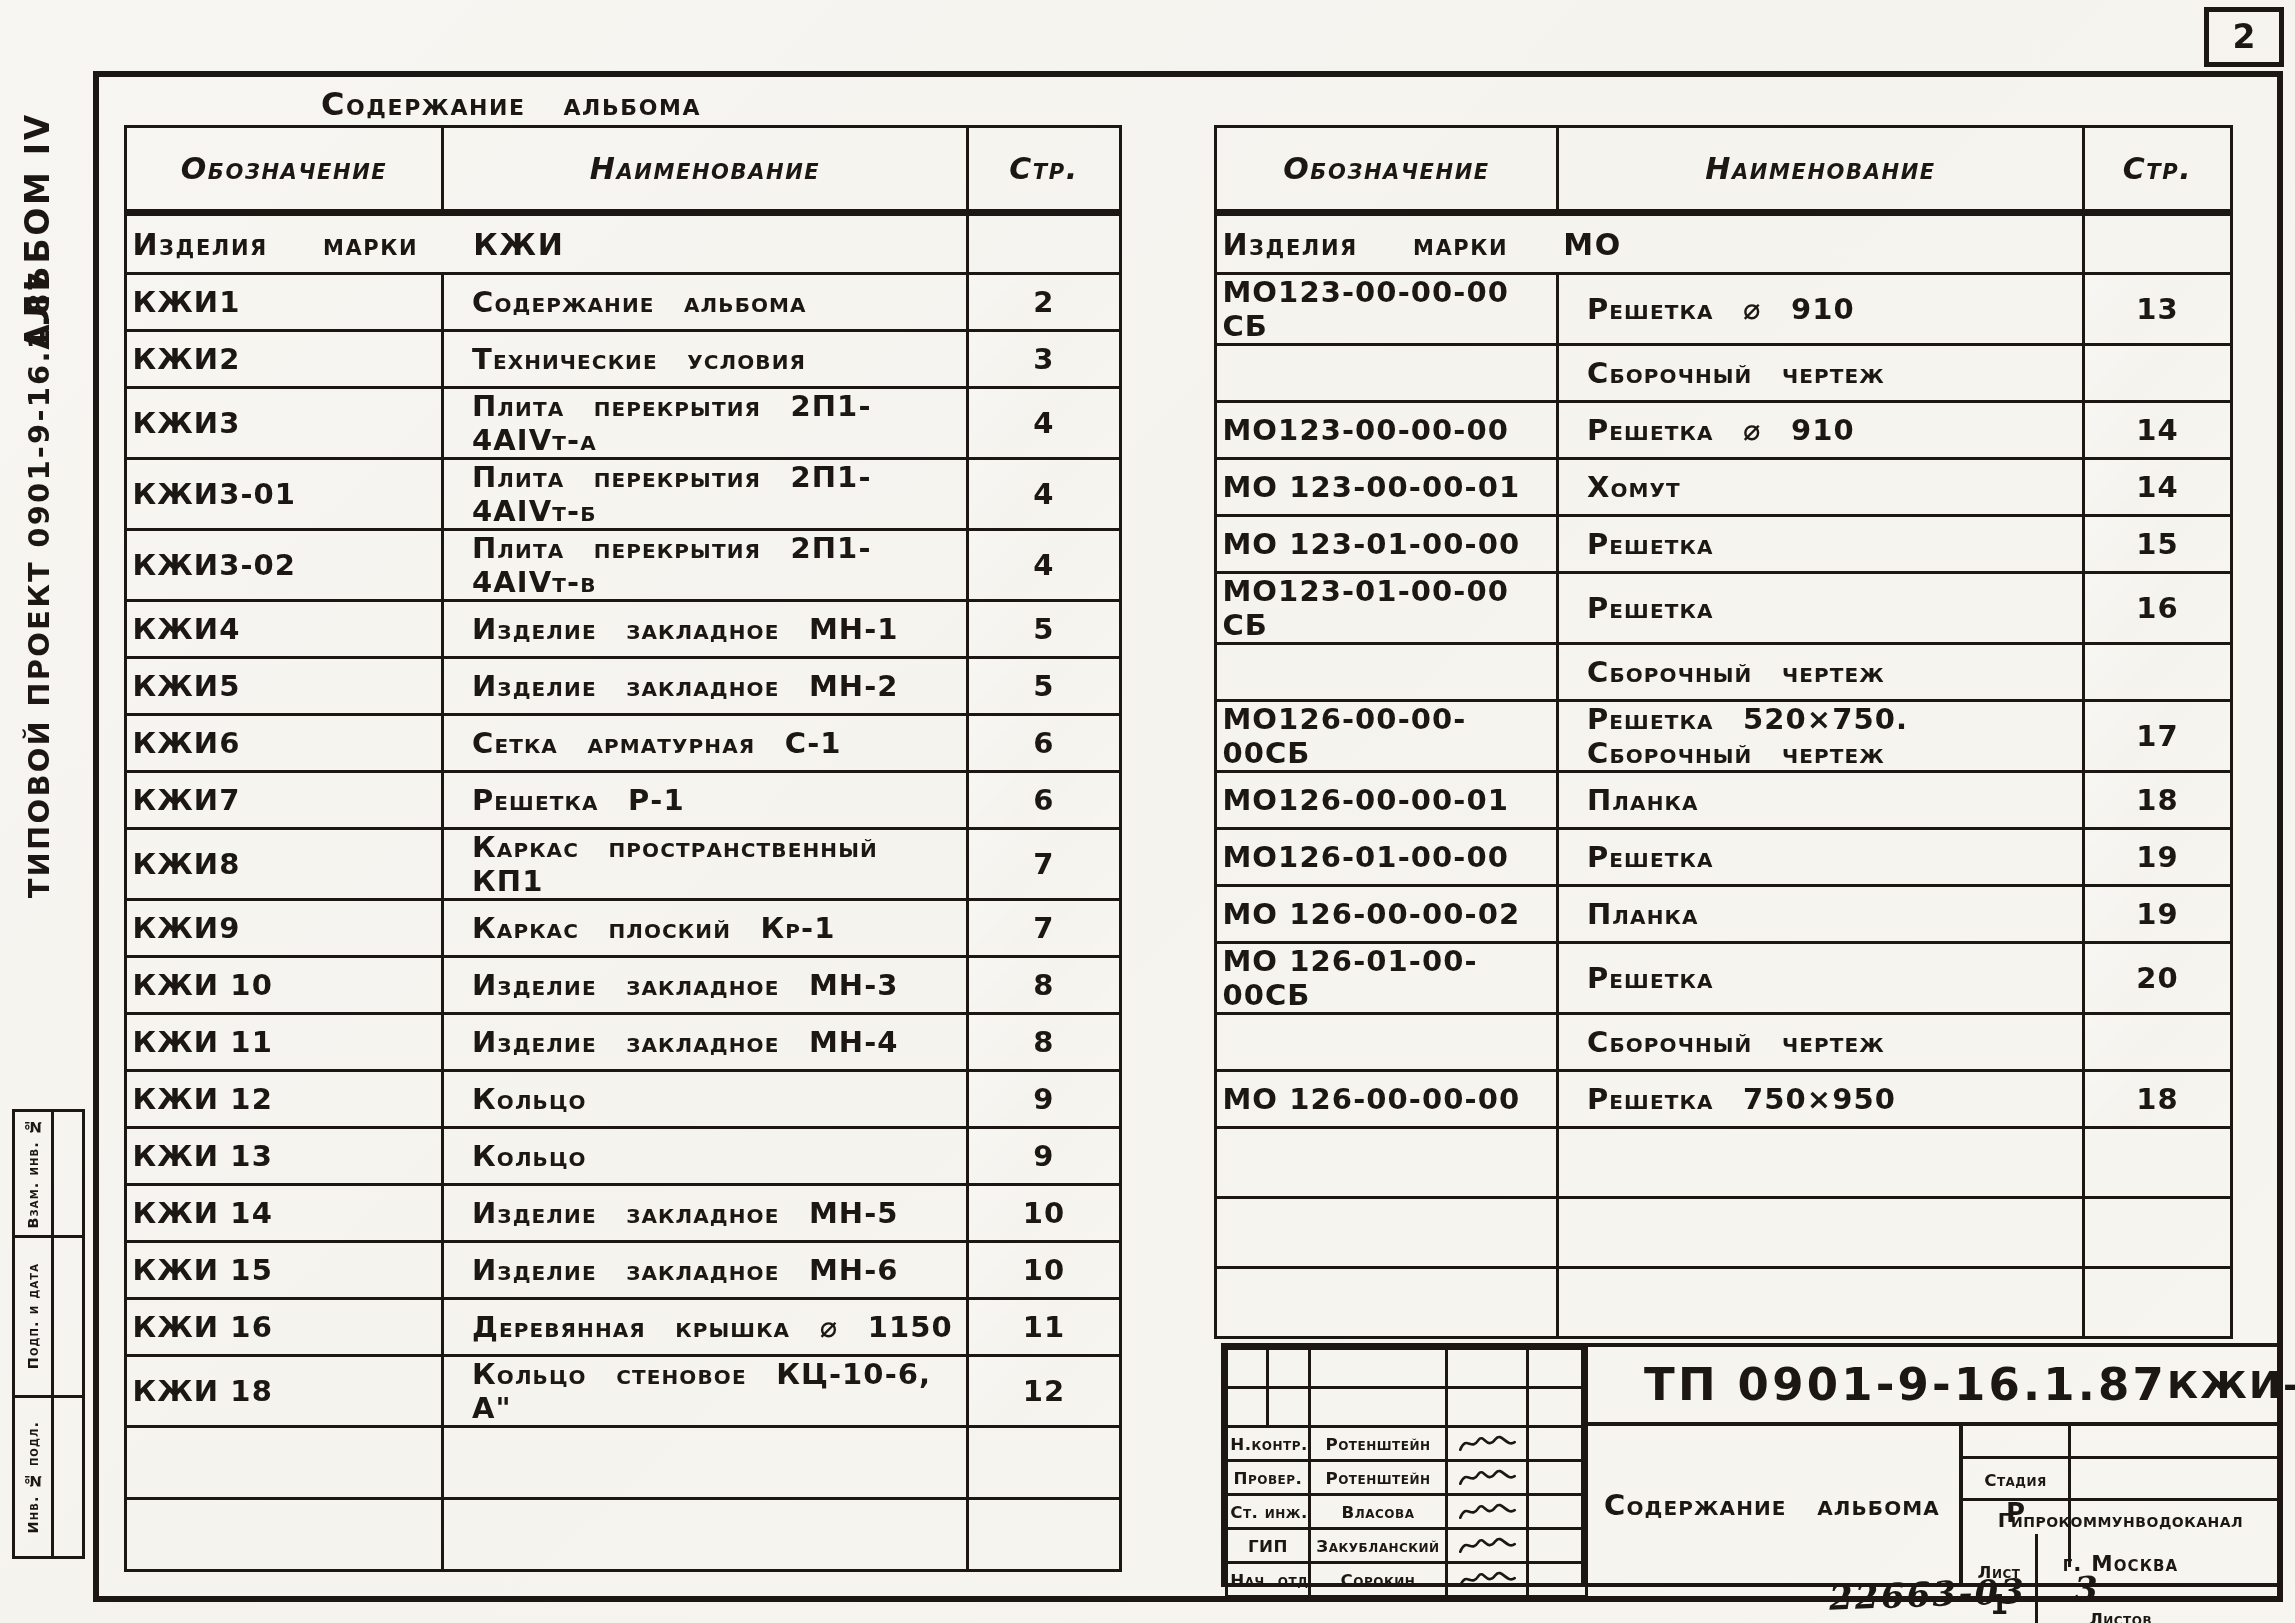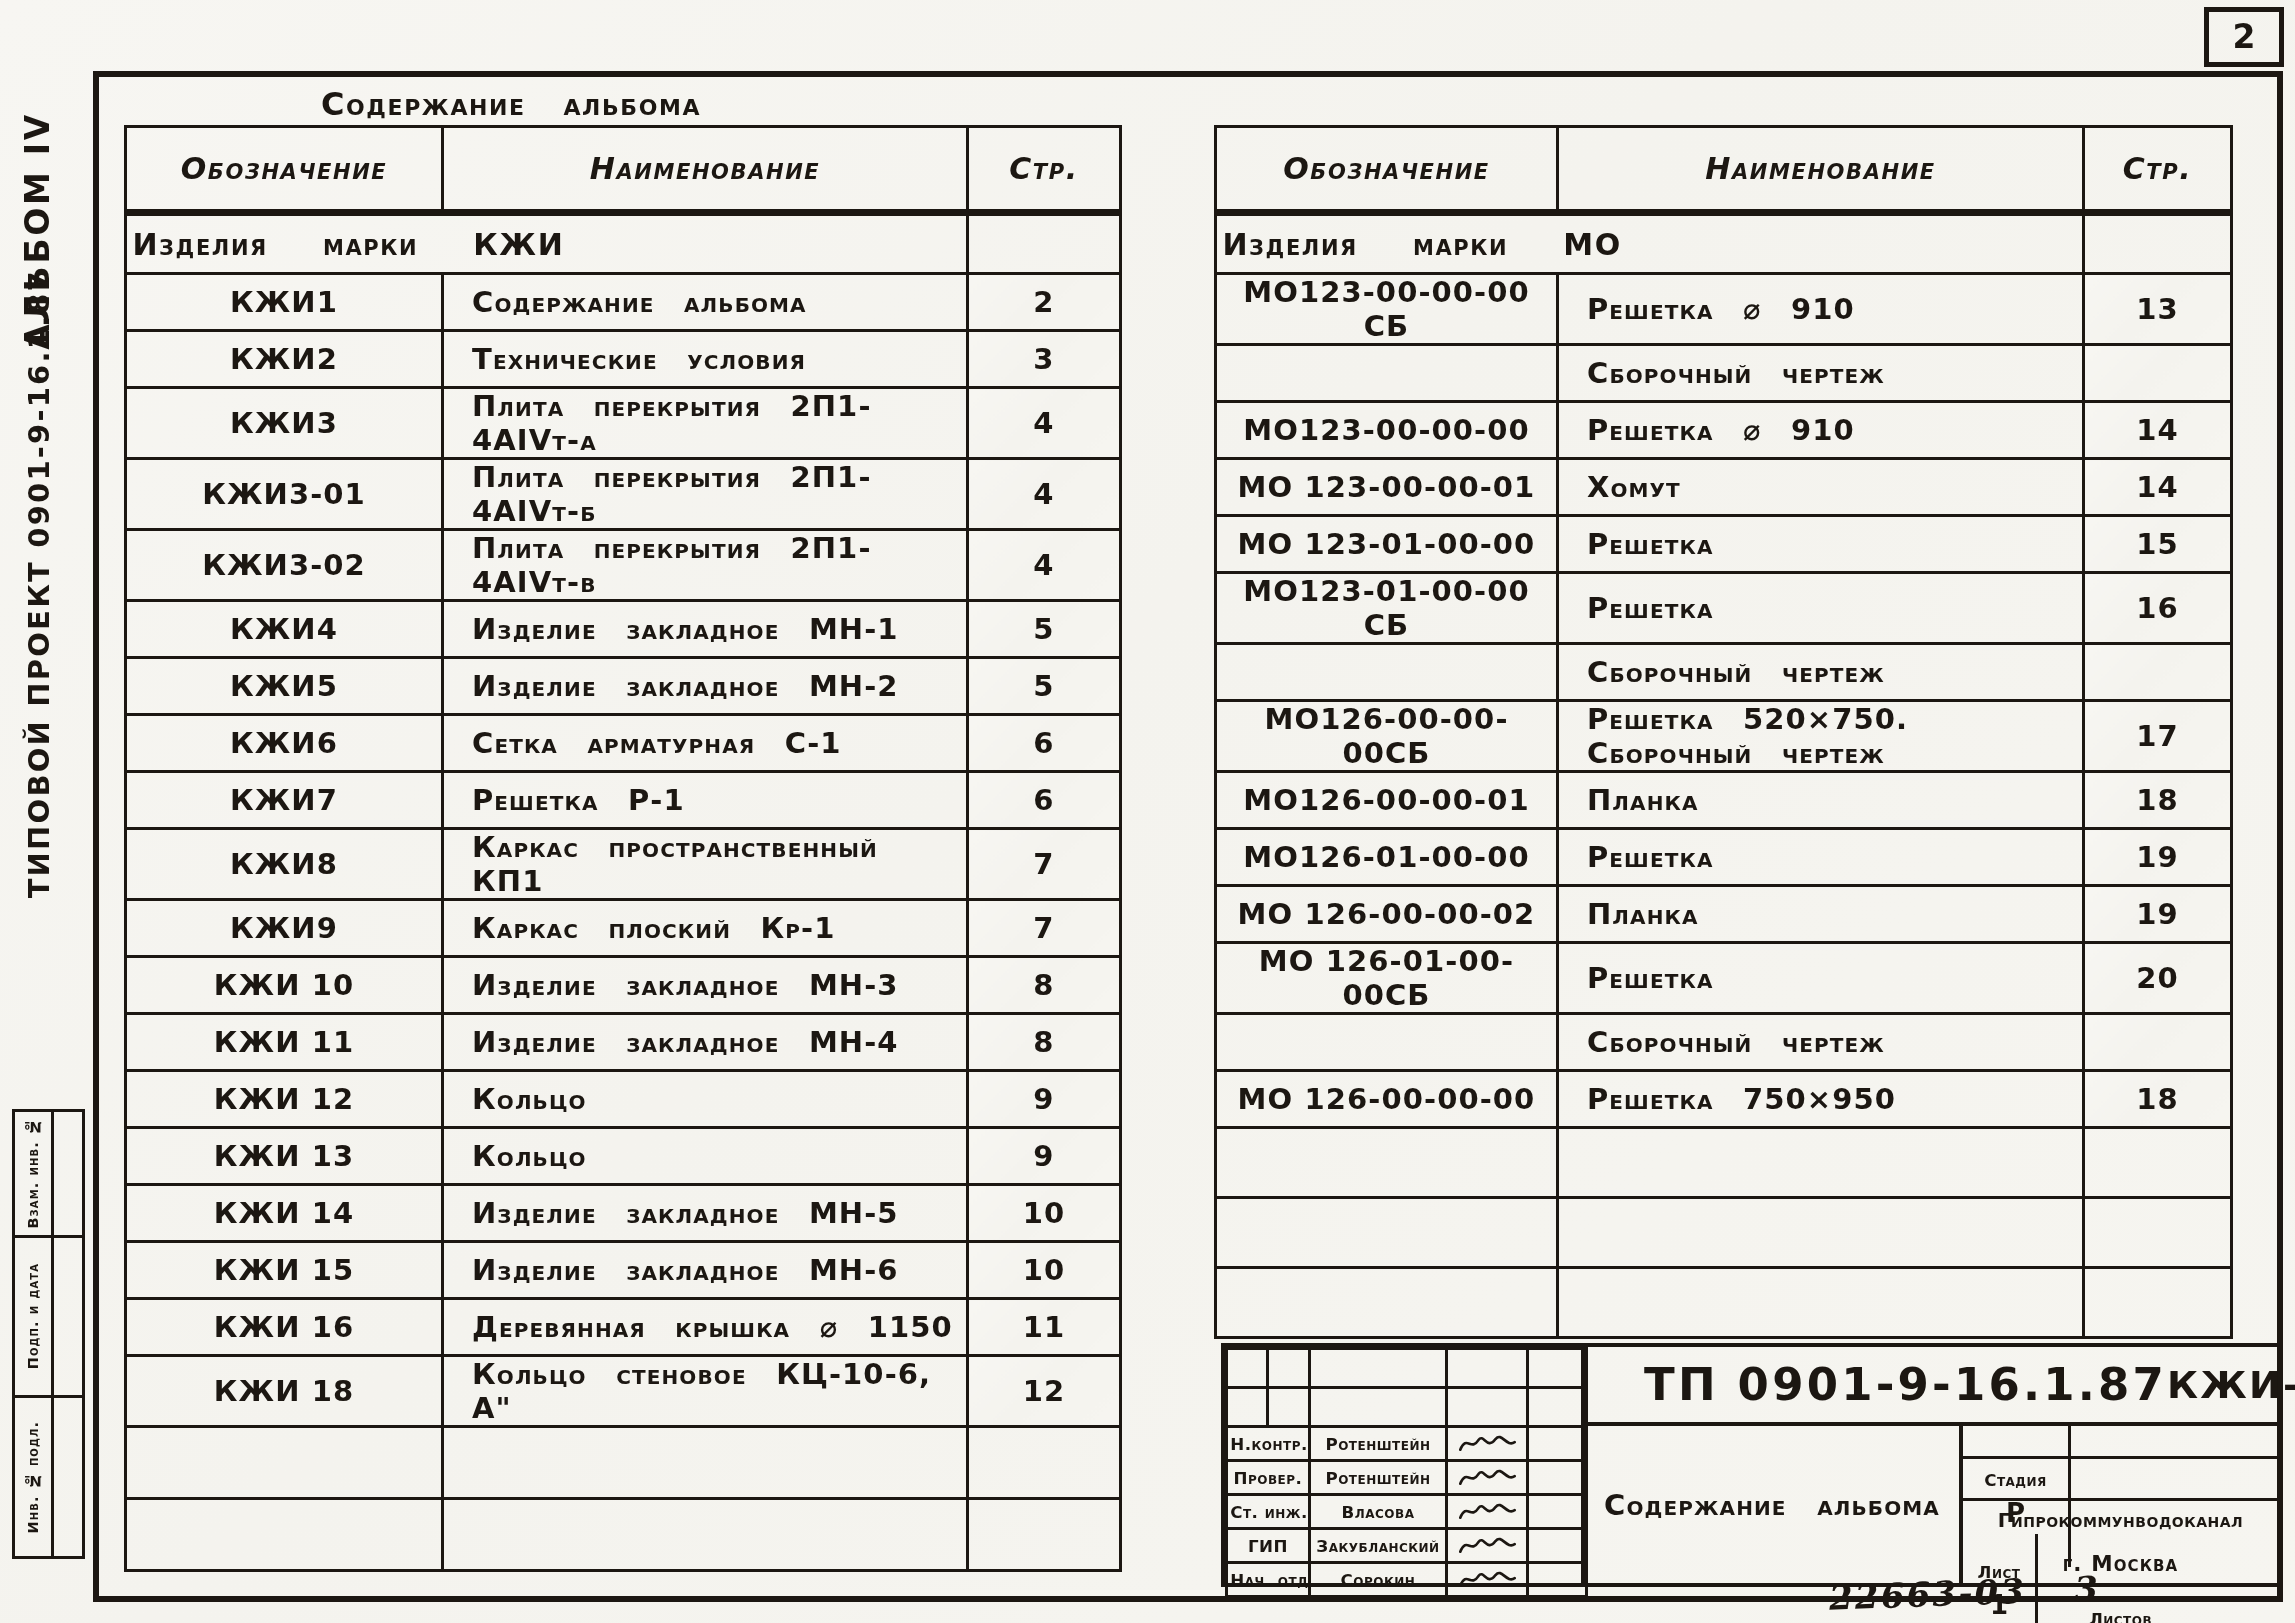--- a/index.html
+++ b/index.html
@@ -24,21 +24,21 @@
   
   table.toc{position:absolute;border-collapse:collapse;table-layout:fixed;}
   table.toc#left-toc{left:124px;top:125px;width:995px;}
   table.toc#right-toc{left:1214px;top:125px;width:1016px;}
   table.toc td{border:3.8px solid var(--ink);padding:0 5.4px;vertical-align:middle;overflow:hidden;}
   table.toc tr.hdr td{height:81px;border-bottom-width:7.5px;text-align:center;
     font-size:30px;font-weight:bold;font-variant:small-caps;letter-spacing:1.6px;font-style:italic;}
   table.toc tr.sec td{height:56px;text-align:left;font-size:30px;font-weight:bold;
     font-variant:small-caps;letter-spacing:1.6px;word-spacing:43px;}
   table.toc tr.row td{height:54px;font-size:29px;font-weight:bold;letter-spacing:1.1px;}
-  table.toc tr.row td.code{text-align:center;font-variant:normal;}
+  table.toc tr.row td.code{text-align:left;font-variant:normal;}
   table.toc tr.row td.name{text-align:left;padding-left:28px;font-variant:small-caps;word-spacing:18.3px;}
   table.toc tr.row td.page{text-align:center;}
   table.toc#left-toc tr.empty td{height:69px;}
   table.toc#right-toc tr.empty td{height:67px;}
 
   
   .vtext{writing-mode:vertical-rl;transform:rotate(180deg);white-space:nowrap;font-weight:bold;}
   .v-album{position:absolute;left:18.3px;top:129px;height:204px;display:flex;align-items:center;justify-content:center;
     font-size:33px;letter-spacing:2.7px;}
   .v-project{position:absolute;left:21.5px;top:326px;height:516px;display:flex;align-items:center;justify-content:center;

